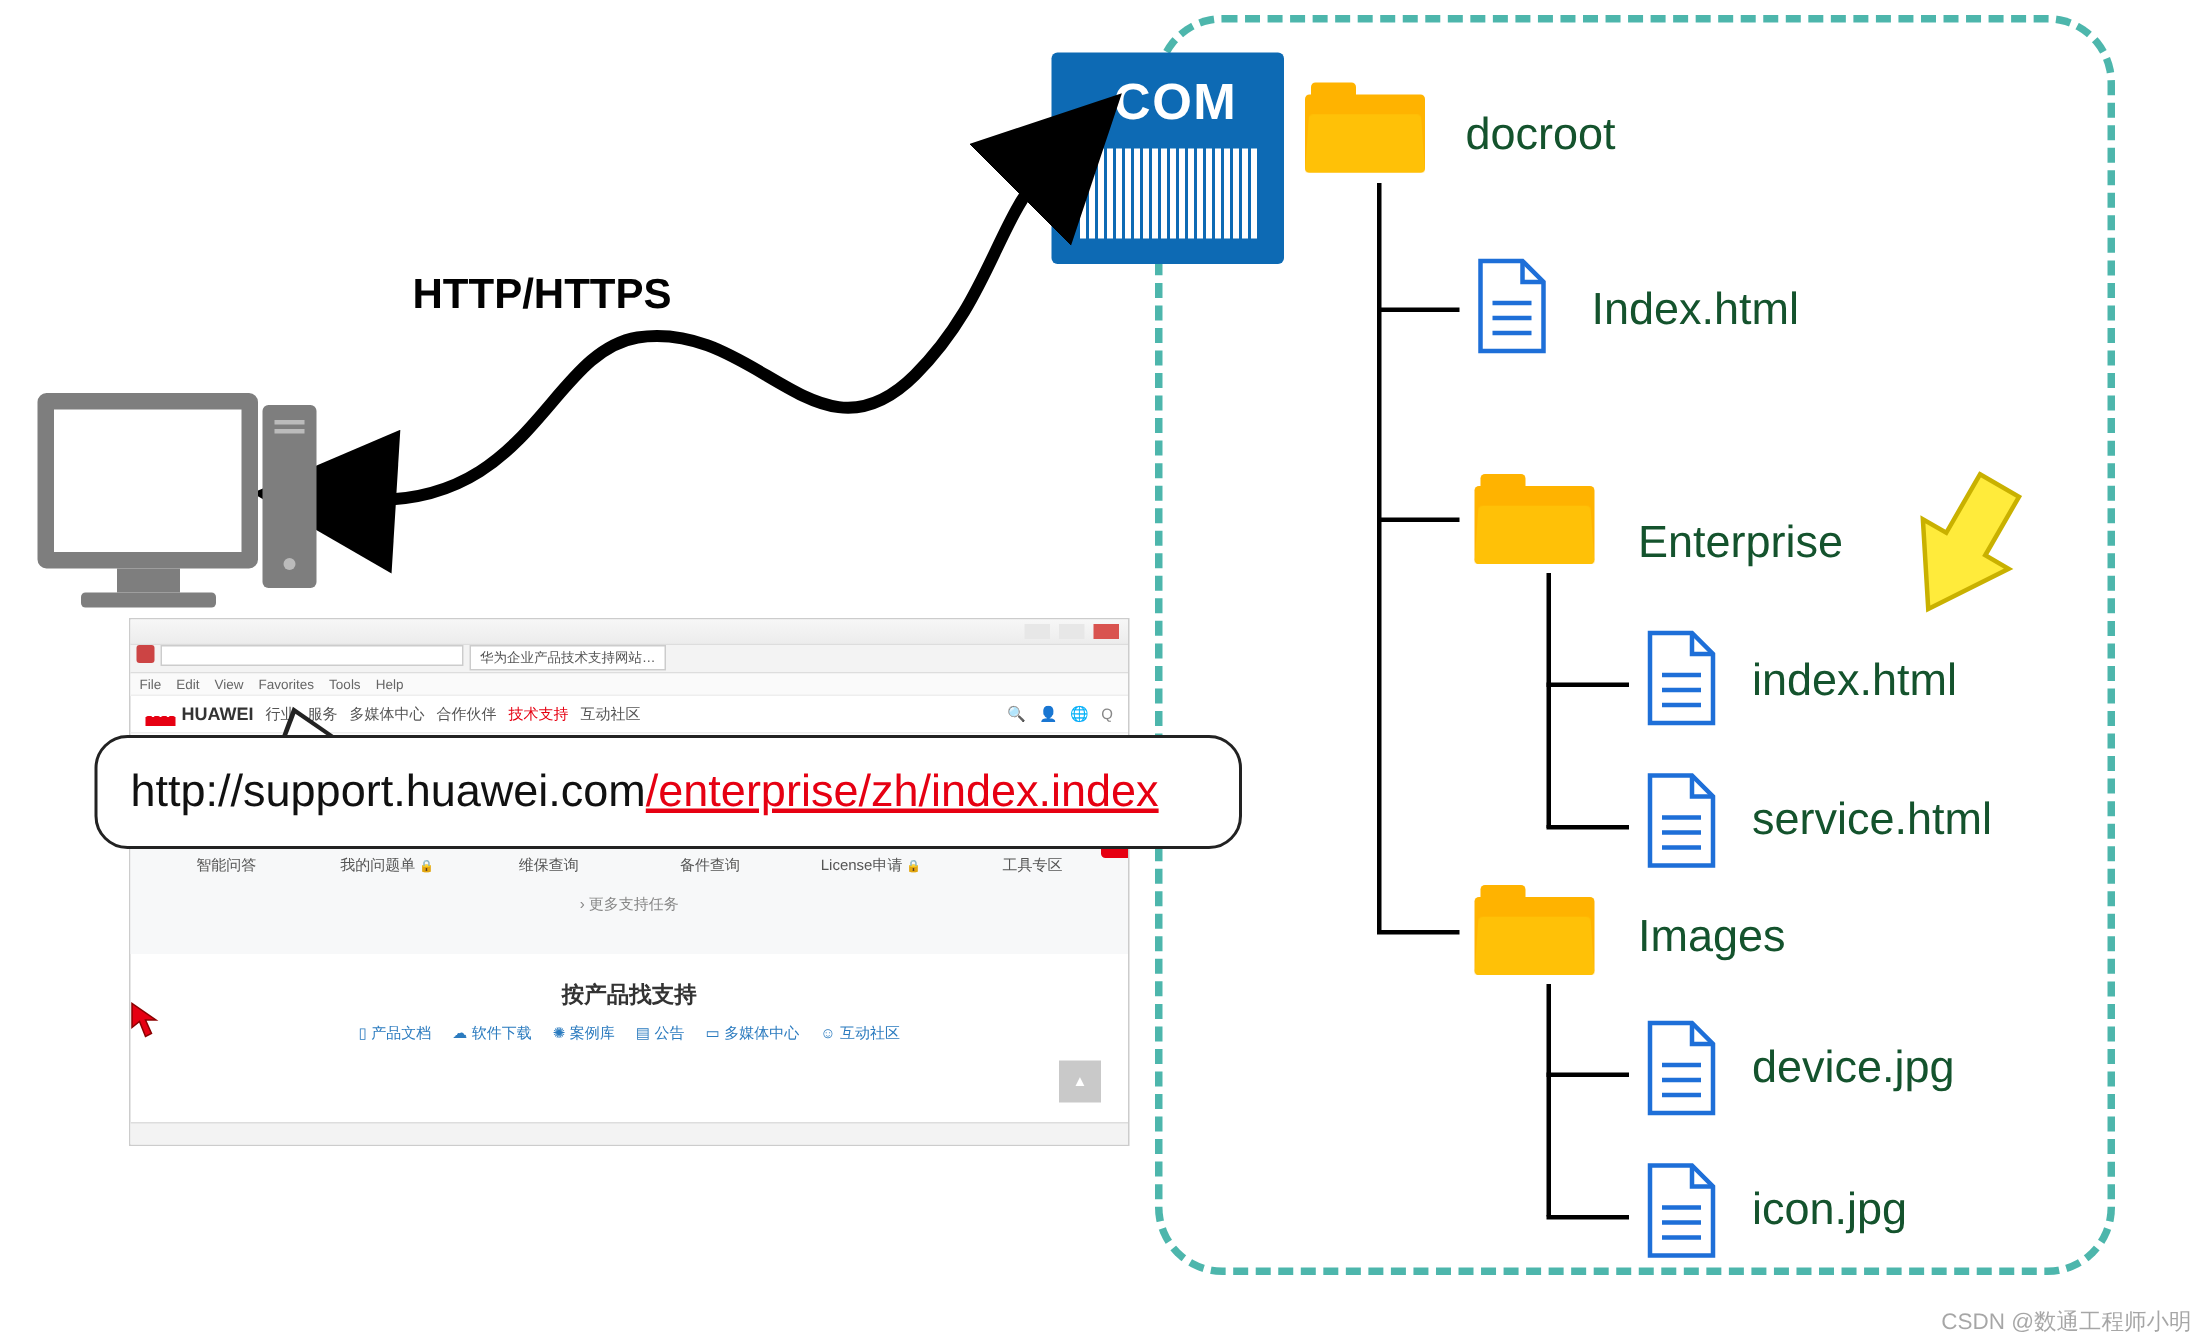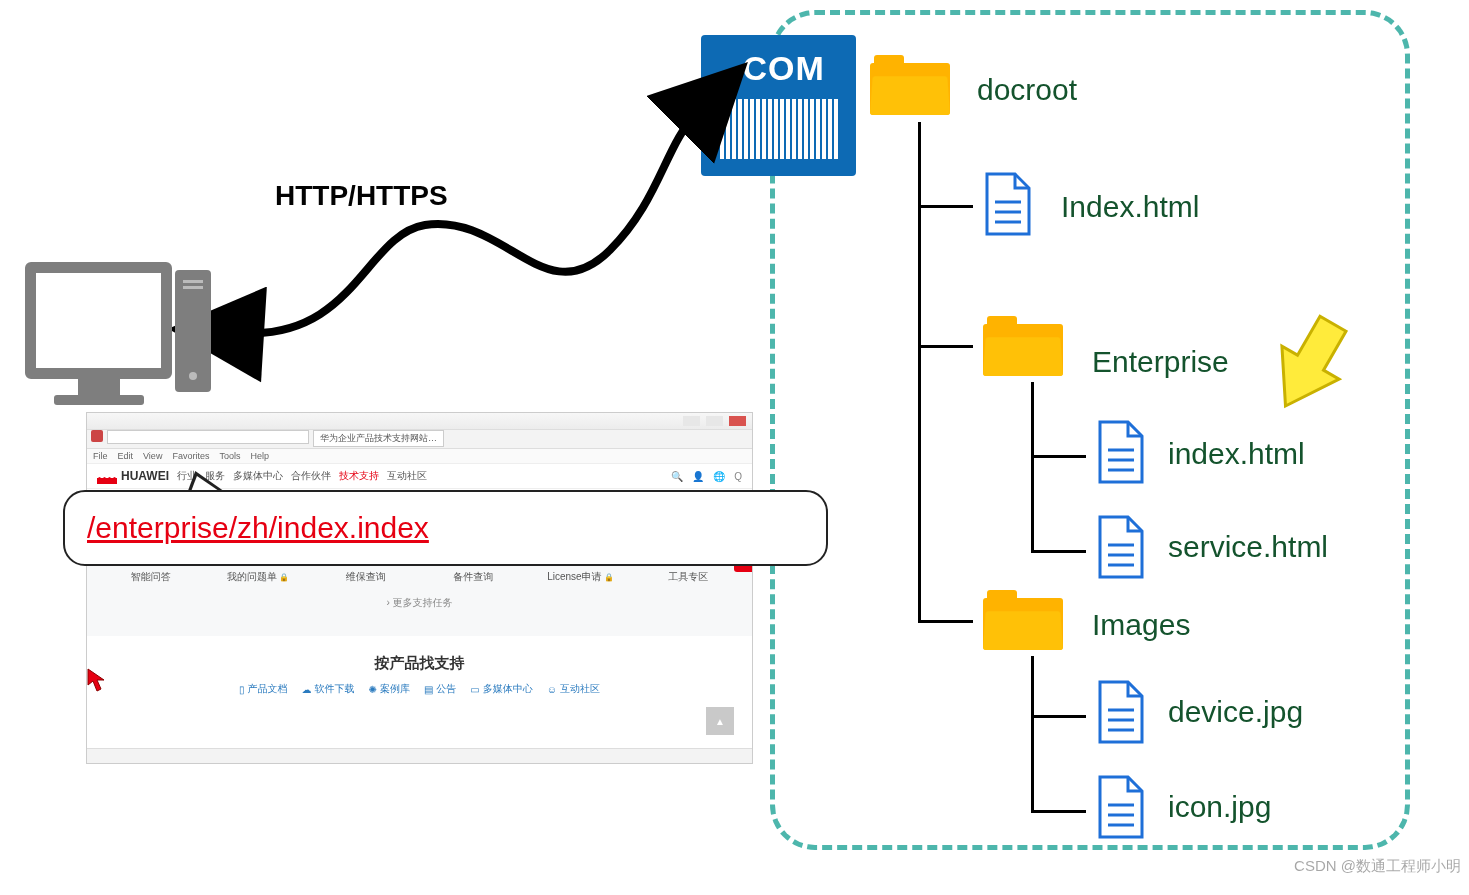--- a/index.html
+++ b/index.html
@@ -71,21 +71,21 @@
   .folder .body{position:absolute;left:0;top:8px;width:80px;height:52px;background:#ffb300;border-radius:3px}
   .folder .front{position:absolute;left:0;top:18px;width:80px;height:42px;background:#ffc107;border-radius:3px;transform:skewX(0) perspective(80px) rotateX(8deg);transform-origin:bottom}
   
   .ofile{position:absolute;width:50px;height:64px}
   .ofile svg{width:50px;height:64px}
   
   .yarrow{position:absolute;left:1268px;top:312px;width:80px;height:110px}
   
   .redptr{position:absolute;left:85px;top:667px;width:24px;height:26px}
   
-  .wm{right:8px;bottom:19px;font:400 15px Arial;color:rgba(0,0,0,.35)}
+  .wm{right:8px;bottom:4px;font:400 15px Arial;color:rgba(0,0,0,.35)}
 </style>
 </head>
 <body>
 <div class="stage">
 
 <div class="abs server-box"></div>
 
 <div class="abs combadge">
   <div class="t">.COM</div>
   <div class="bars">
@@ -231,20 +231,21 @@
           <span>☺</span>
           <span>互动社区</span>
         </span>
       </div>
   <div class="gotop">▲</div>
   <div class="statusbar"></div>
 </div>
 
 <div class="abs cpoint"></div>
 <div class="abs callout">
+  <span class="u1">http://support.huawei.com</span>
       <span class="u2">/enterprise/zh/index.index</span>
 </div>
 
 <svg class="redptr" viewBox="0 0 24 26">
   <path d="M3 2 L3 18 L8 14 L12 24 L16 22 L12 13 L19 13 Z" fill="#e60012" stroke="#8a0000" stroke-width="1"></path>
 </svg>
 
 <div class="folder" style="left:870px;top:55px">
       <div class="tab"></div>
       <div class="body"></div>

